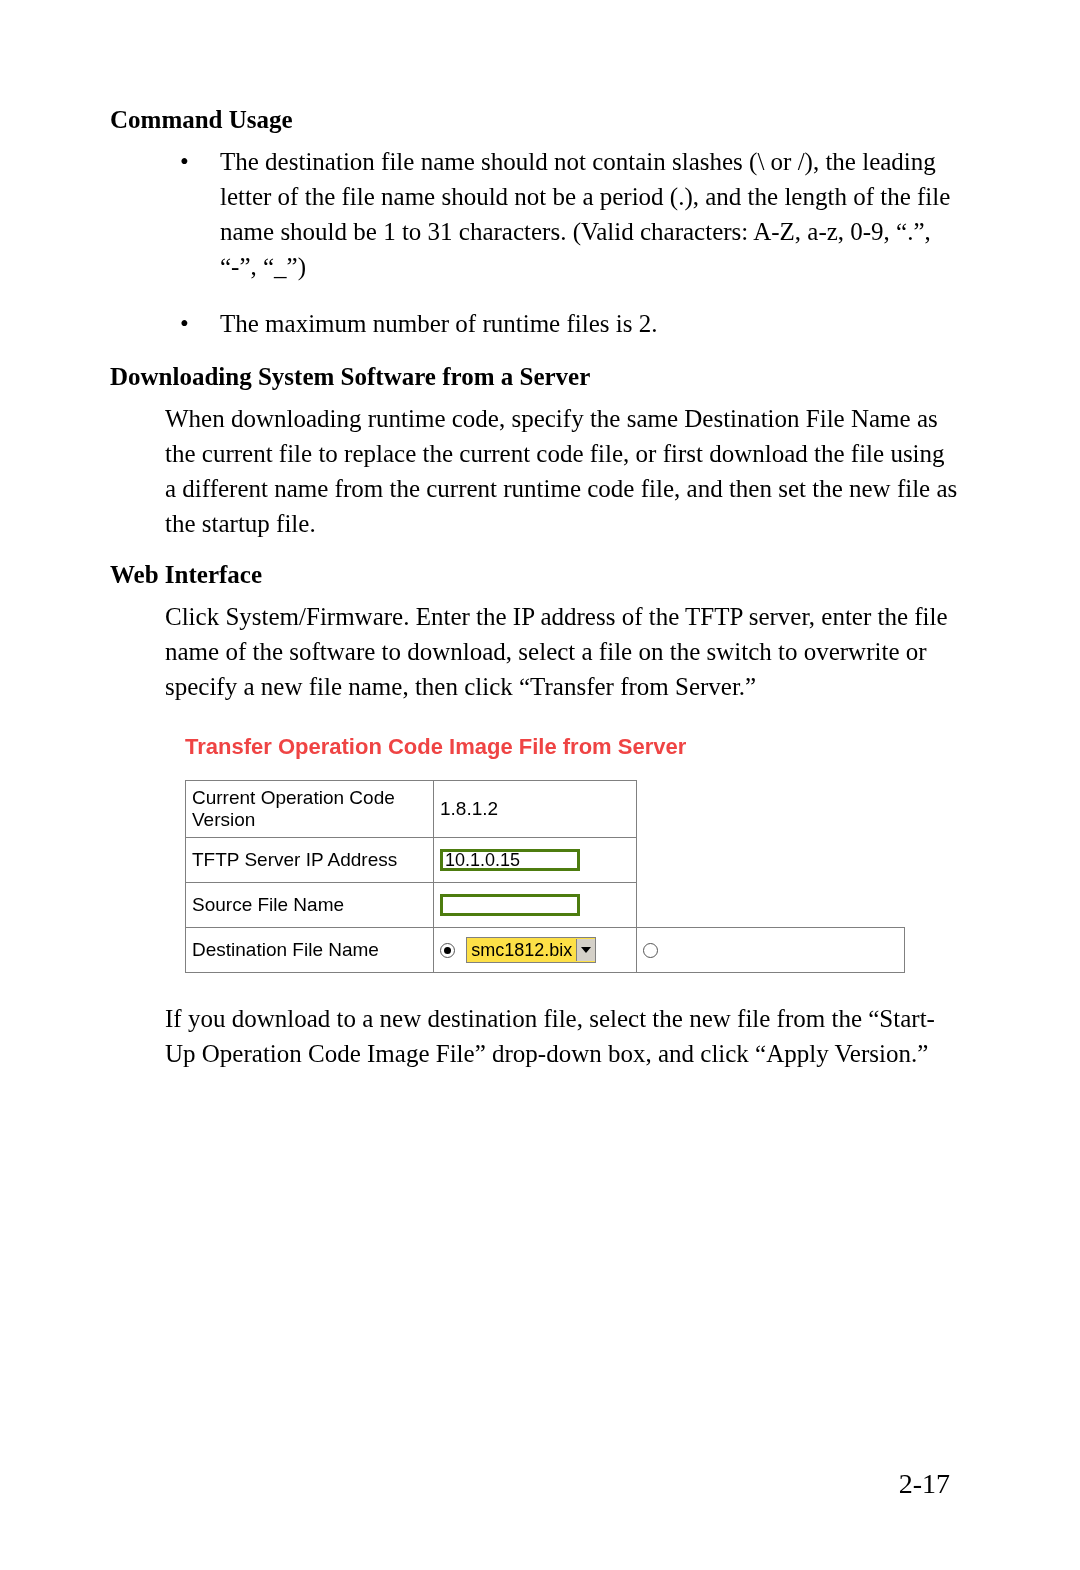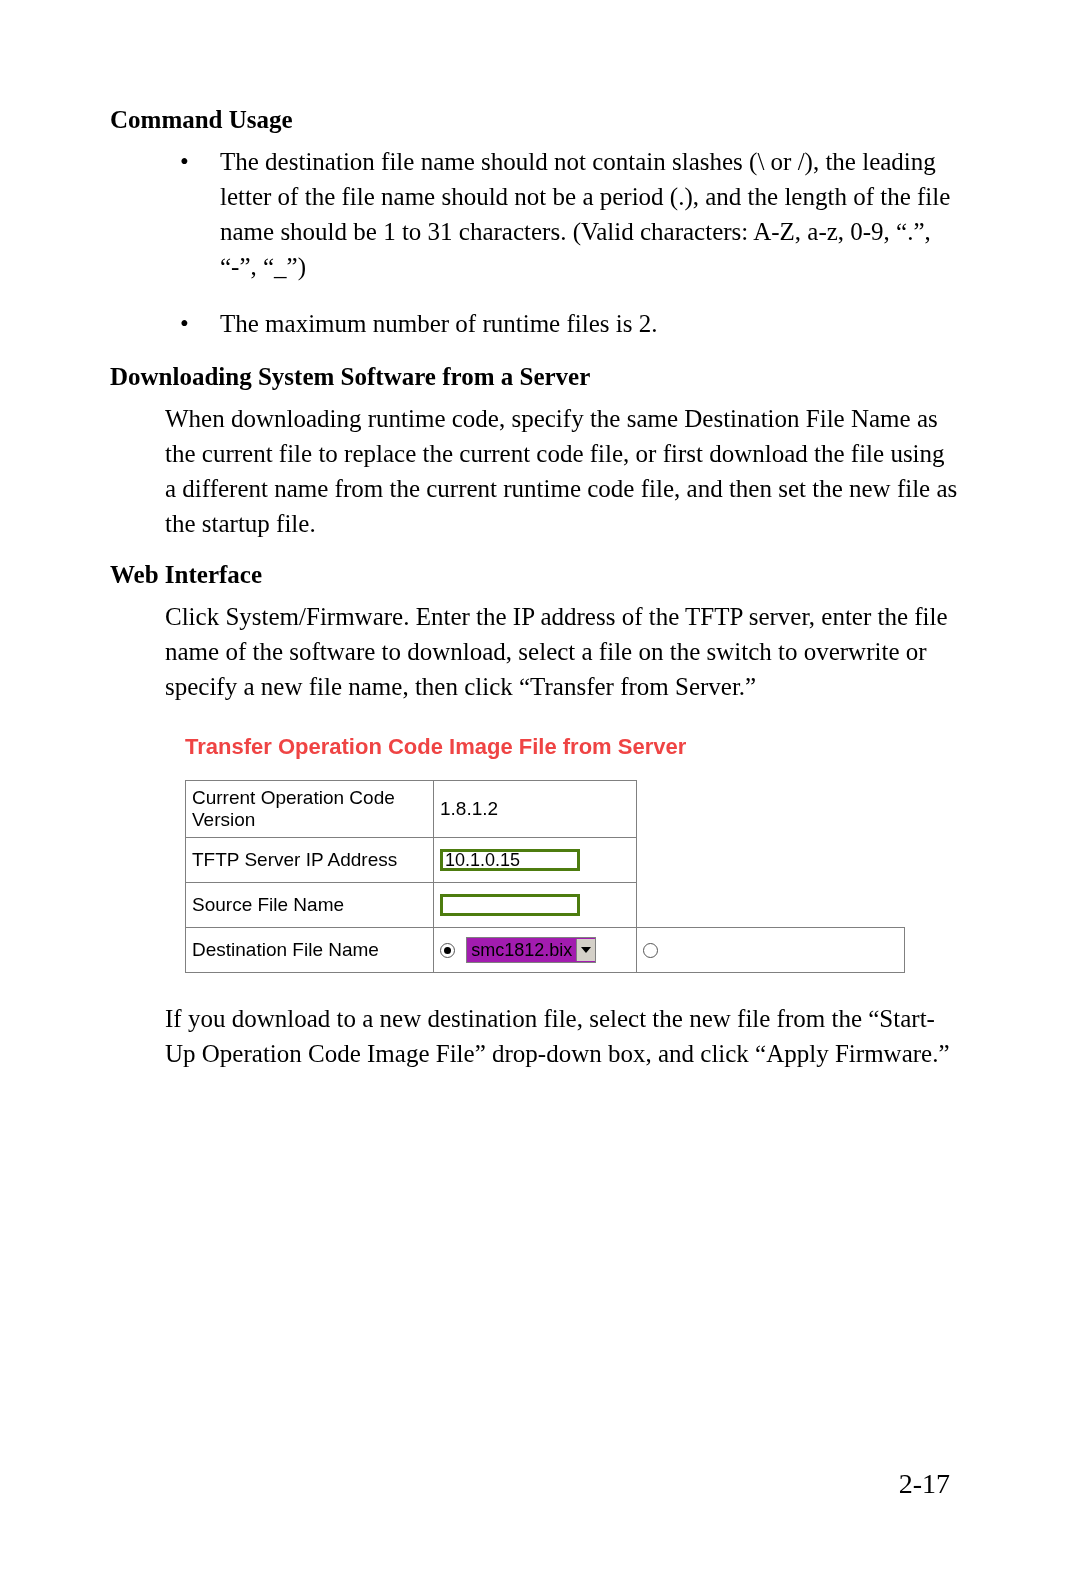--- a/index.html
+++ b/index.html
@@ -100,21 +100,21 @@
     background: #fff;
     font-family: Arial, Helvetica, sans-serif;
     font-size: 18px;
     box-sizing: border-box;
   }
   .select-wrap {
     display: inline-flex;
     align-items: center;
     border: 1px solid #808080;
     height: 24px;
-    background: #a21caf;
+    background: #fde047;
     vertical-align: middle;
   }
   .select-wrap .sel-text {
     padding: 0 4px;
     font-size: 18px;
   }
   .select-wrap .sel-btn {
     width: 18px;
     height: 22px;
     background: #d4d0c8;
@@ -220,16 +220,16 @@
         </td>
         <td class="right" style="border-top:1px solid #808080;">
           <span class="radio"></span>
         </td>
       </tr>
     </tbody>
       </table>
 
   </div>
 
-  <div class="body-para">If you download to a new destination file, select the new file from the “Start-Up Operation Code Image File” drop-down box, and click “Apply Firmware.”</div>
+  <div class="body-para">If you download to a new destination file, select the new file from the “Start-Up Operation Code Image File” drop-down box, and click “Apply Version.”</div>
 
   <div class="page-number">2-17</div>
 </div>
 
 </body></html>

